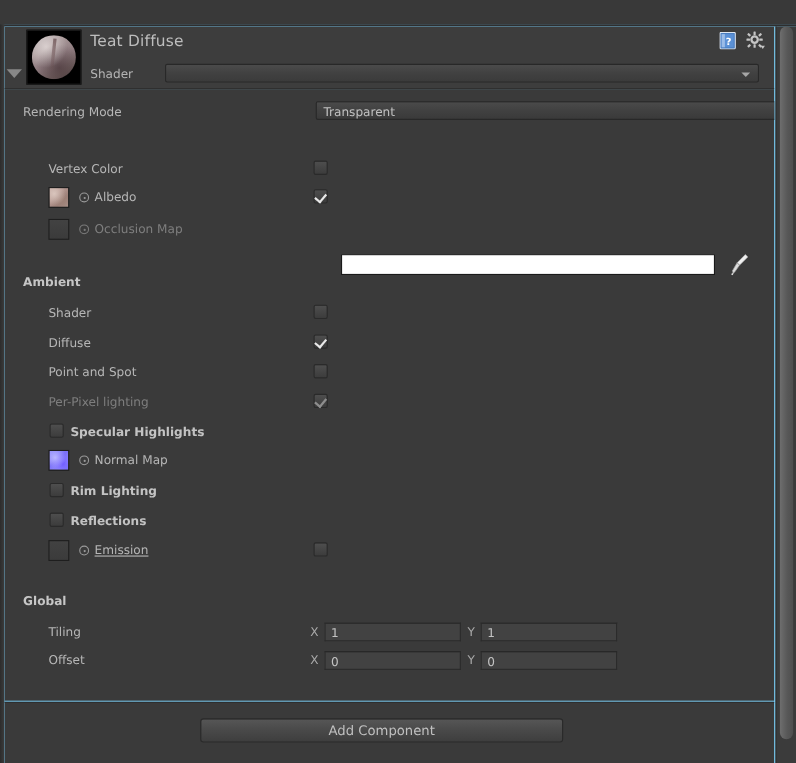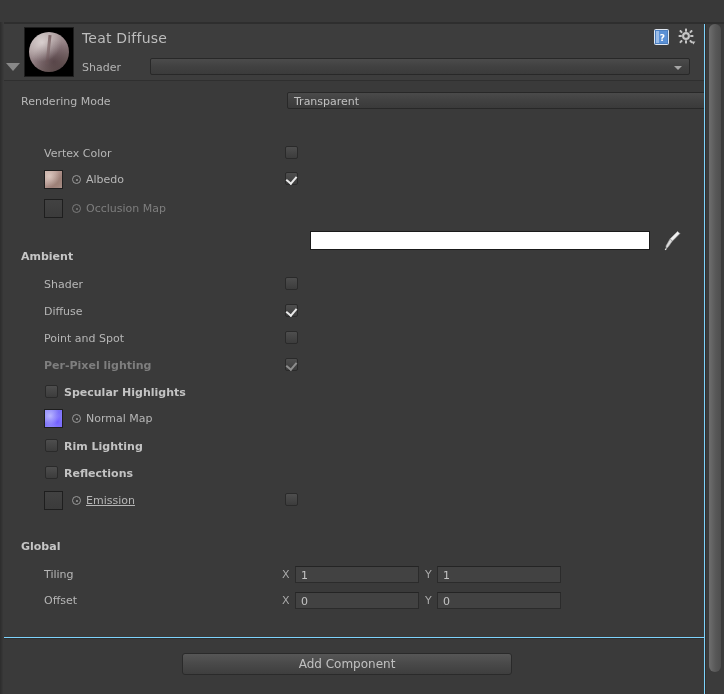--- a/index.html
+++ b/index.html
@@ -335,21 +335,21 @@
         <span class="lbl indent2" style="top:4px;">Diffuse</span>
         <div class="cb checked" style="left:281px; top:3px;"></div>
       </div>
 
       <div class="row" style="top:247px;">
         <span class="lbl indent2" style="top:4px;">Point and Spot</span>
         <div class="cb" style="left:281px; top:3px;"></div>
       </div>
 
       <div class="row" style="top:274px;">
-        <span class="lbl indent2 dim" style="top:4px;font-weight:bold;">Per-Pixel lighting</span>
+        <span class="lbl indent2 dim" style="top:4px;">Per-Pixel lighting</span>
         <div class="cb checked dim" style="left:281px; top:3px;"></div>
       </div>
 
       <div class="row" style="top:301px;">
         <div class="cb" style="left:41px; top:3px;"></div>
         <span class="lbl boldlbl" style="left:60px; top:4px;">Specular Highlights</span>
       </div>
 
       <div class="row" style="top:327px;">
         <div class="tex normal" style="left:40px; top:1px;"></div>

